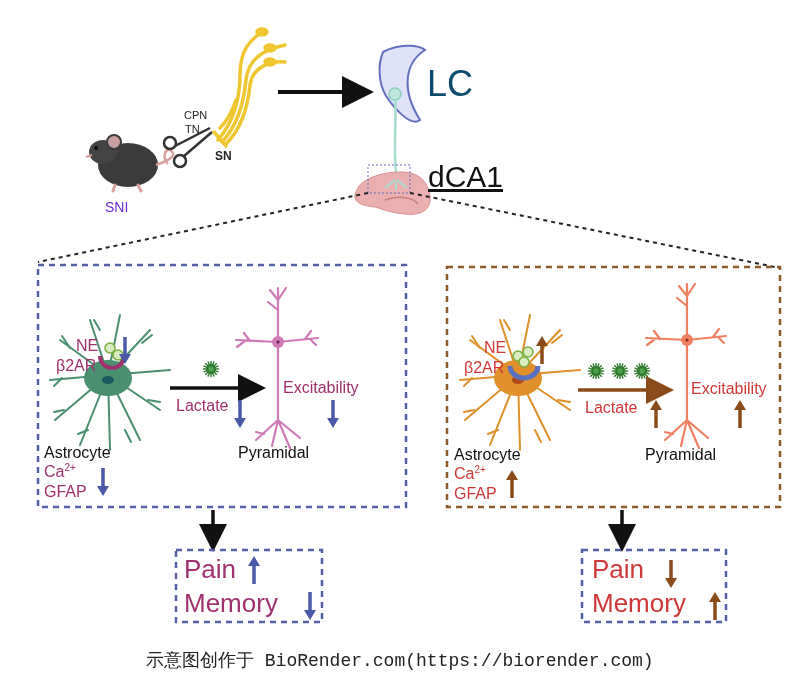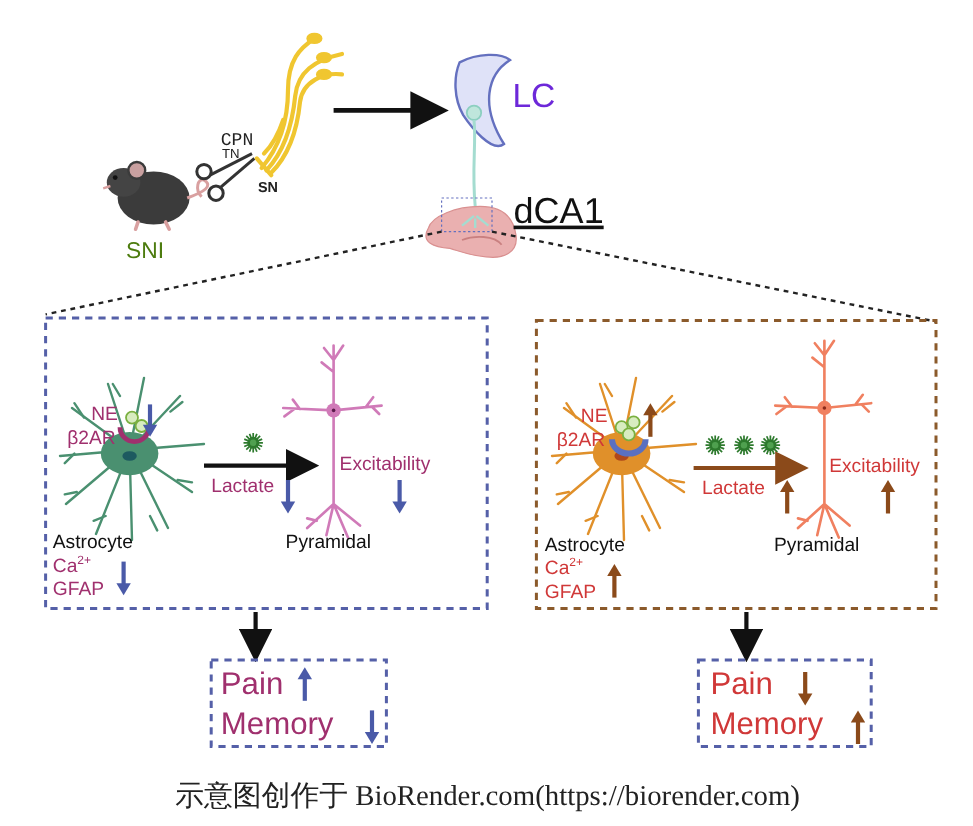--- a/index.html
+++ b/index.html
@@ -1,19 +1,19 @@
 <!DOCTYPE html>
 <html><head>
 <meta charset="utf-8">
 <style>
   html,body{margin:0;padding:0;background:#ffffff;}
   body{width:811px;height:688px;position:relative;overflow:hidden;font-family:"Liberation Sans",sans-serif;}
   svg{position:absolute;left:0;top:0;}
   .lbl{position:absolute;white-space:nowrap;line-height:1;}
-  .caption{font-family:Liberation Serif, serif;font-size:24px;color:#222;}
+  .caption{font-family:Liberation Mono, monospace;font-size:18px;color:#222;}
 </style>
 </head>
 <body>
 
 <svg width="811" height="688" viewBox="0 0 811 688">
   <defs>
     <marker id="ahBlack" markerWidth="8" markerHeight="8" refX="4" refY="4" orient="auto" markerUnits="strokeWidth">
       <path d="M0,0 L8,4 L0,8 z" fill="#111"></path>
     </marker>
     <marker id="ahBrown" markerWidth="8" markerHeight="8" refX="4" refY="4" orient="auto" markerUnits="strokeWidth">
@@ -186,25 +186,25 @@
         <line x1="671" y1="560" x2="671" y2="580" stroke="#8b4a1a" stroke-width="3.5"></line>
         <path d="M665,578 L677,578 L671,588 Z" fill="#8b4a1a"></path>
       </g>
       <g>
         <line x1="715" y1="600" x2="715" y2="620" stroke="#8b4a1a" stroke-width="3.5"></line>
         <path d="M709,602 L721,602 L715,592 Z" fill="#8b4a1a"></path>
       </g>
     </g>
 </svg>
 
-<div class="lbl" style="left:105px;top:200px;font-size:19px;color:#4d7c0f;">SNI</div>
-<div class="lbl" style="left:184px;top:110px;font-size:15px;color:#222;font-family:Liberation Mono, monospace;">CPN</div>
+<div class="lbl" style="left:105px;top:200px;font-size:14px;color:#6d28d9;">SNI</div>
+<div class="lbl" style="left:184px;top:110px;font-size:11px;color:#222;">CPN</div>
 <div class="lbl" style="left:185px;top:124px;font-size:11px;color:#222;text-align:right;">TN</div>
 <div class="lbl" style="left:215px;top:150px;font-size:12px;color:#222;font-weight:bold;">SN</div>
-<div class="lbl" style="left:427px;top:66px;font-size:28px;color:#6d28d9;">LC</div>
+<div class="lbl" style="left:427px;top:66px;font-size:36px;color:#0c4a6e;">LC</div>
 <div class="lbl" style="left:428px;top:162px;font-size:30px;color:#111;text-decoration:underline;">dCA1</div>
 
 <div class="lbl" style="left:76px;top:338px;font-size:16px;color:#a0306e;">NE</div>
 <div class="lbl" style="left:56px;top:358px;font-size:16px;color:#a0306e;">β2AR</div>
 <div class="lbl" style="left:176px;top:398px;font-size:16px;color:#a0306e;">Lactate</div>
 <div class="lbl" style="left:283px;top:380px;font-size:16px;color:#a0306e;">Excitability</div>
 <div class="lbl" style="left:44px;top:445px;font-size:16px;color:#111;">Astrocyte</div>
 <div class="lbl" style="left:44px;top:463px;font-size:16px;color:#a0306e;"><span>Ca</span><sup style="font-size:10px;">2+</sup></div>
 <div class="lbl" style="left:44px;top:484px;font-size:16px;color:#a0306e;">GFAP</div>
 <div class="lbl" style="left:238px;top:445px;font-size:16px;color:#111;">Pyramidal</div>

